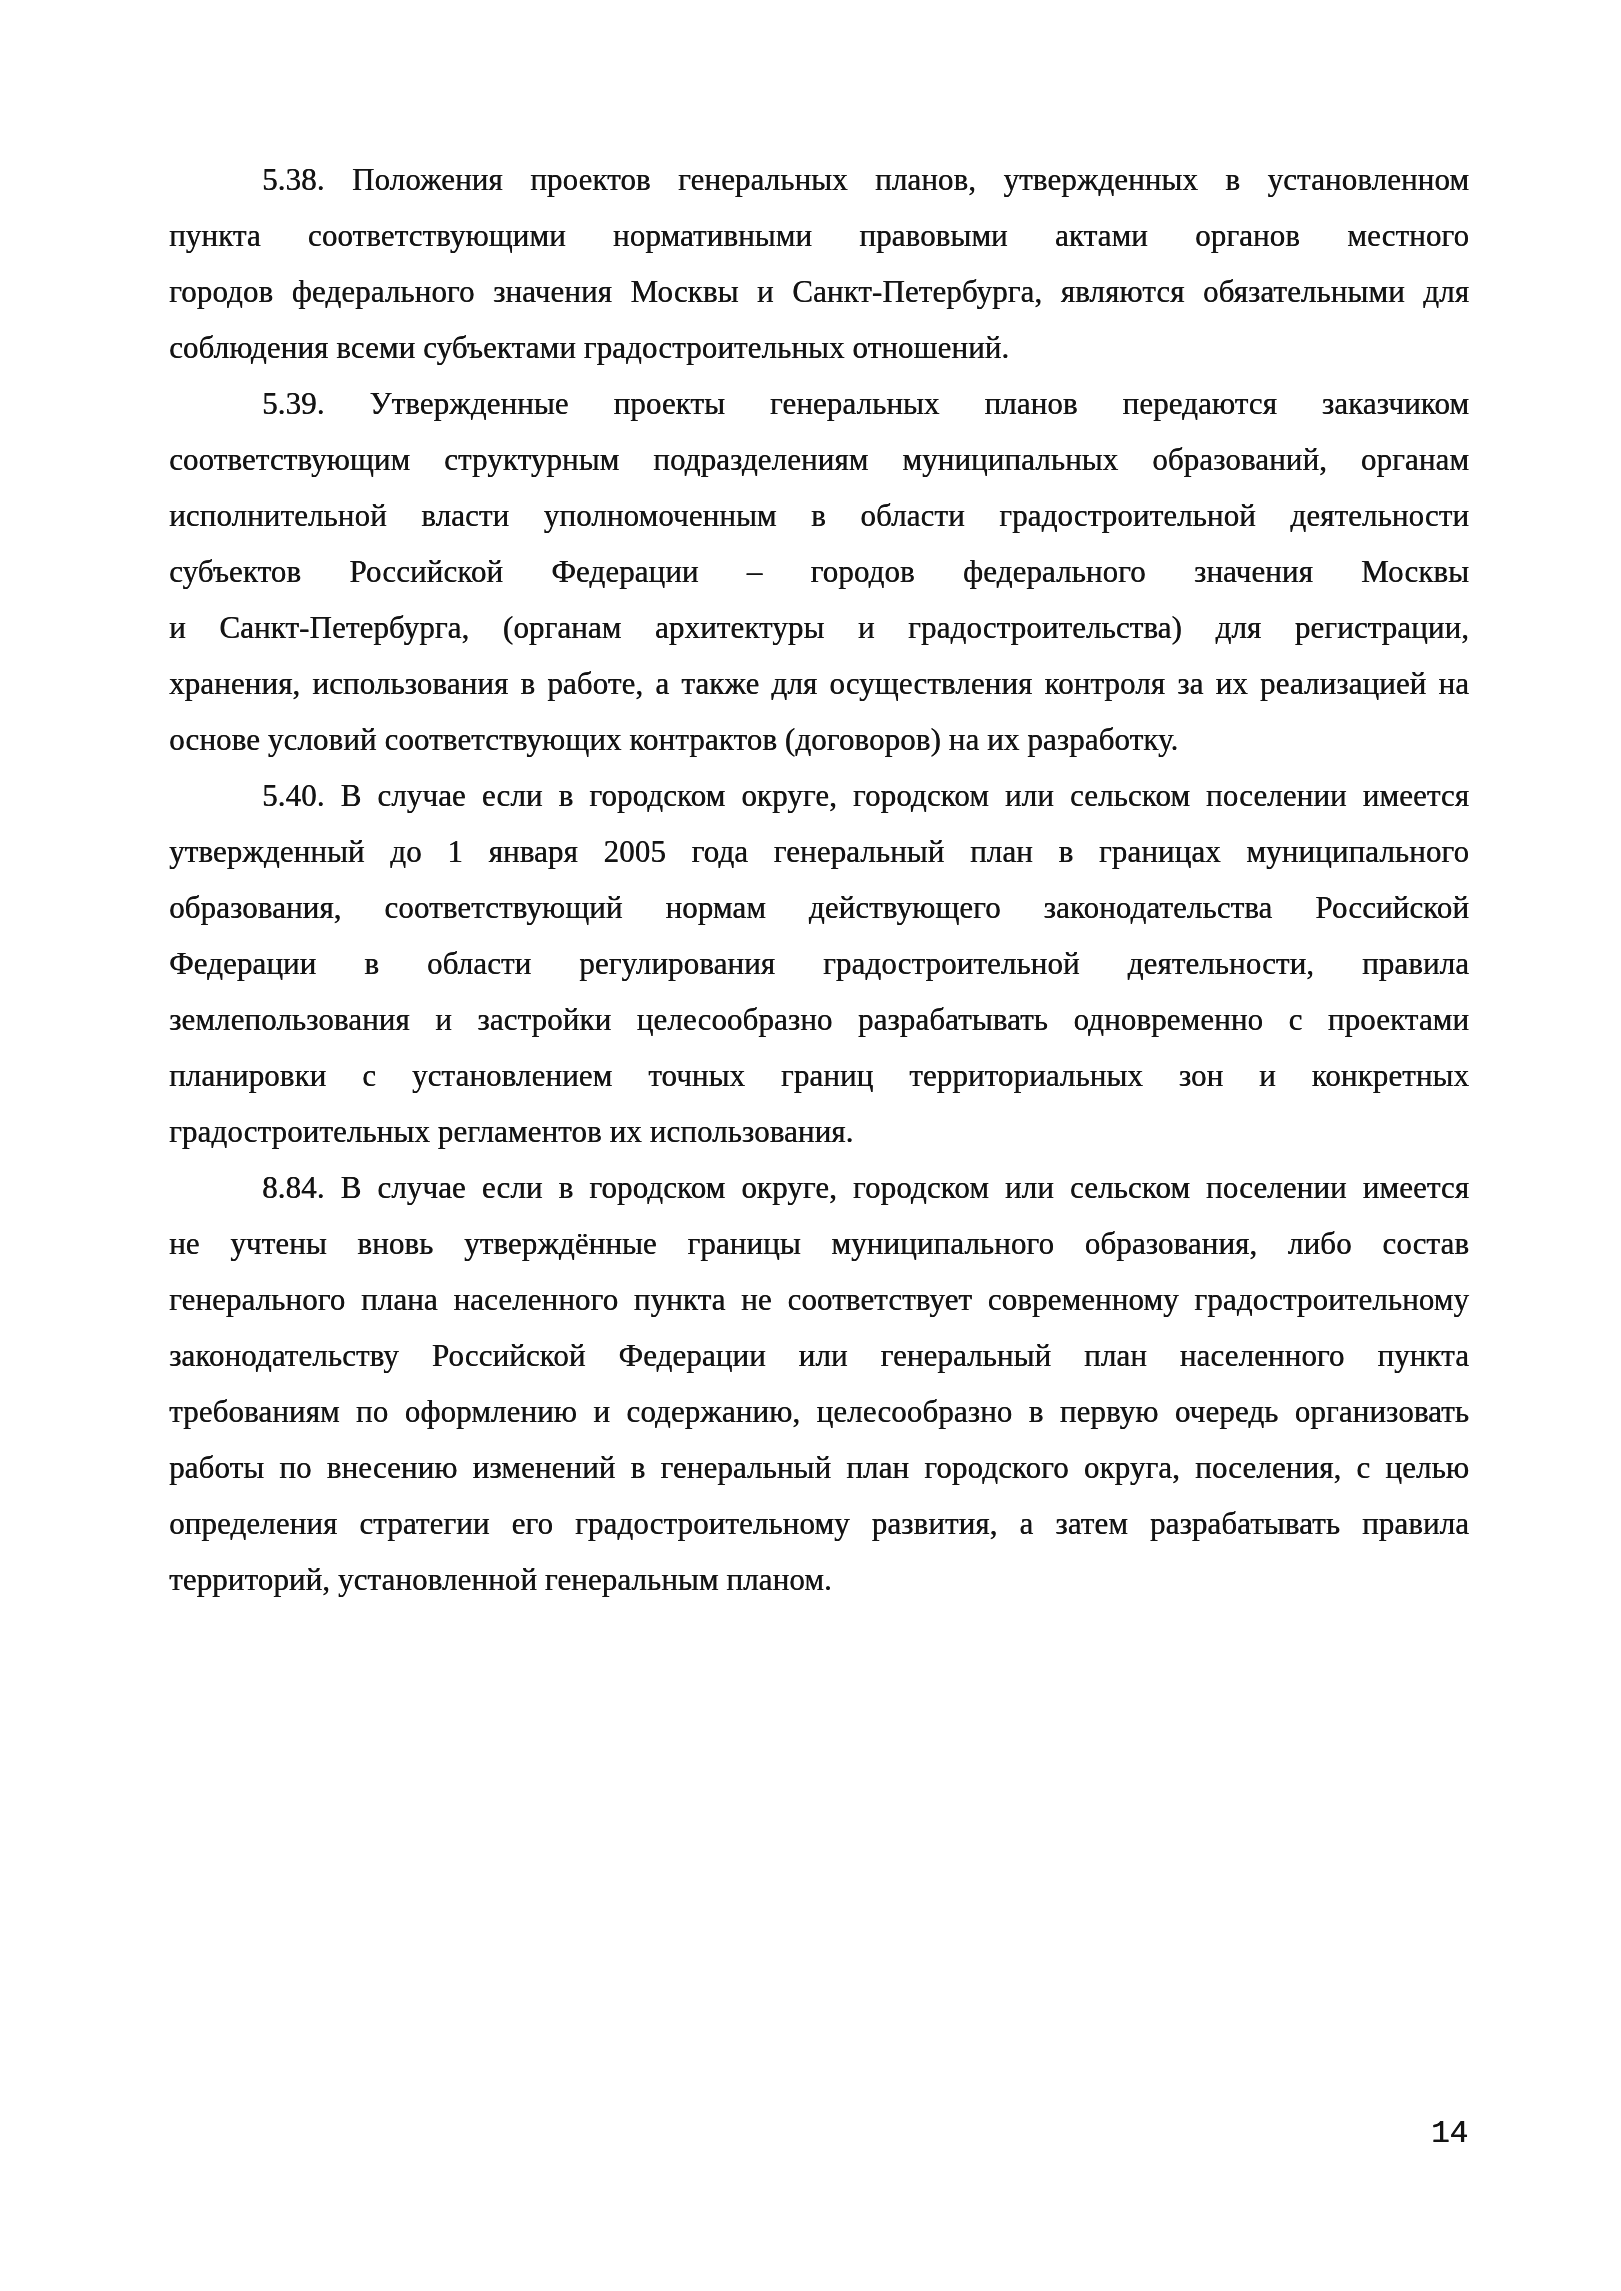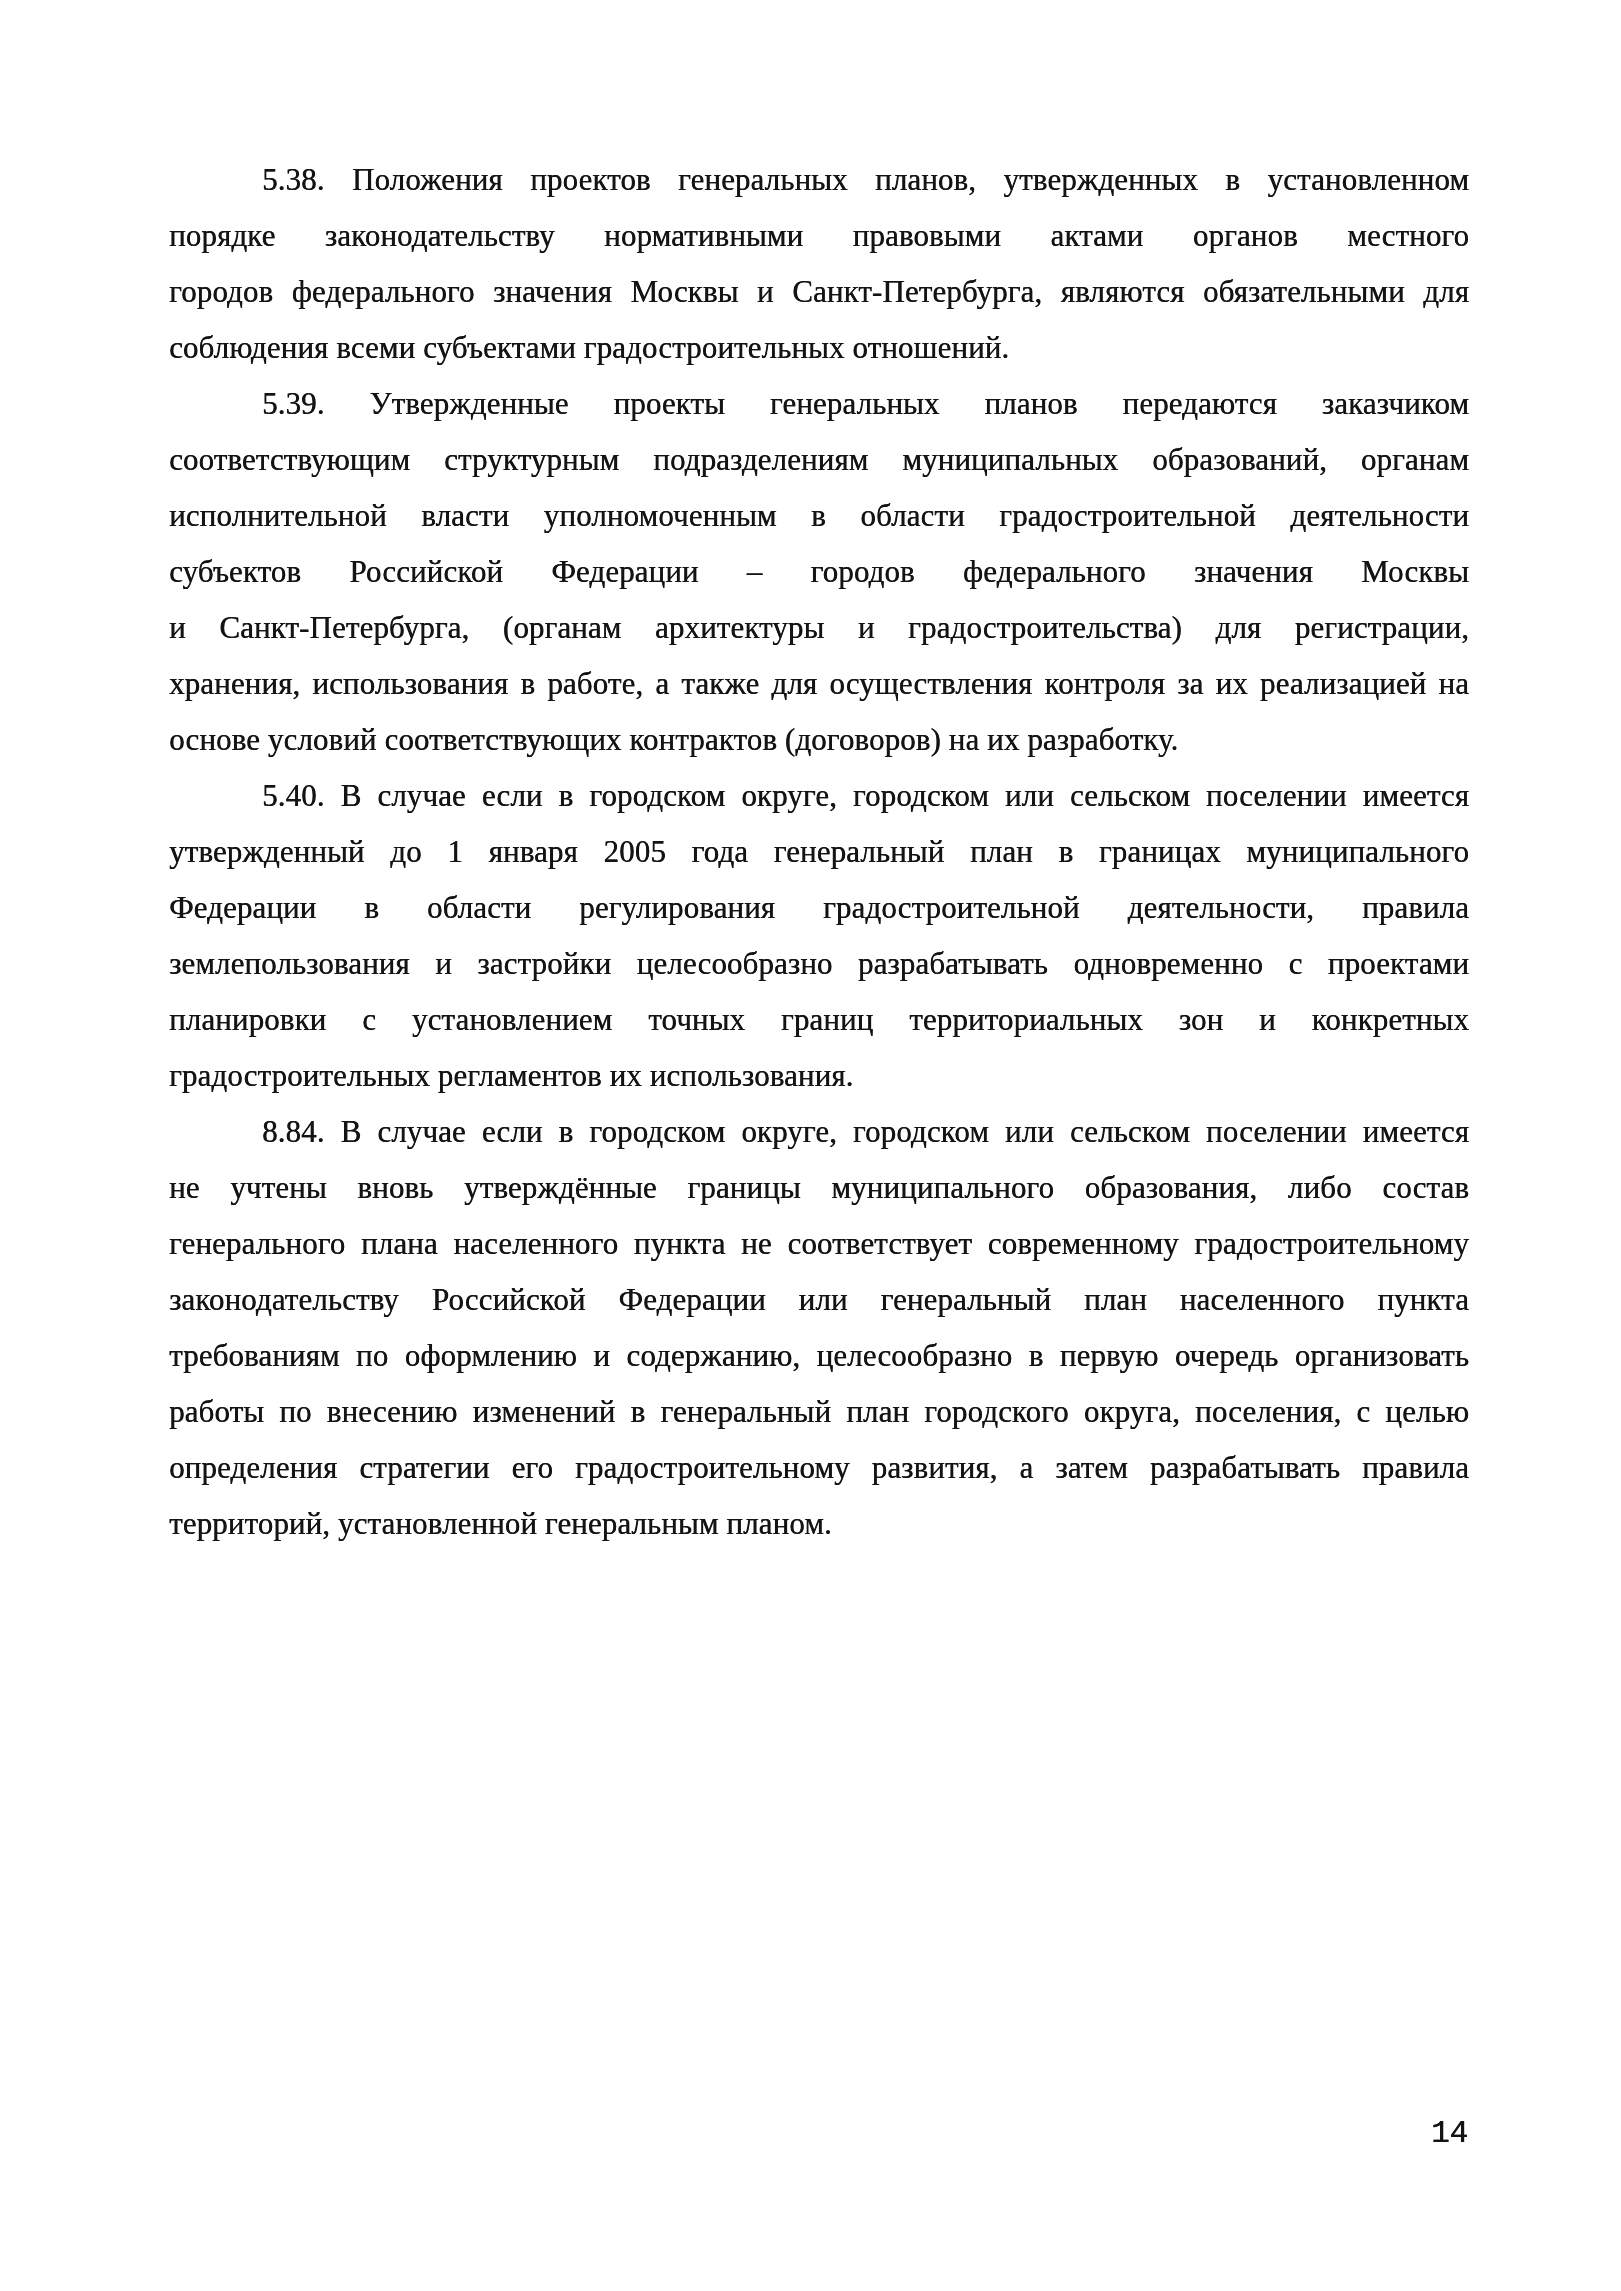--- a/index.html
+++ b/index.html
@@ -54,38 +54,39 @@
   }
 </style>
 </head>
 <body>
 
 <div class="page">
   <div class="text-block">
 
     <section class="para">
       <div class="line indent">5.38. Положения проектов генеральных планов, утвержденных в установленном</div>
-      <div class="line">порядке законодательству нормативными правовыми актами органов местного</div>
+      <div class="line">пункта соответствующими нормативными правовыми актами органов местного</div>
       <div class="line">городов федерального значения Москвы и Санкт-Петербурга, являются обязательными для</div>
       <div class="line end">соблюдения всеми субъектами градостроительных отношений.</div>
     </section>
 
     <section class="para">
       <div class="line indent">5.39. Утвержденные проекты генеральных планов передаются заказчиком</div>
       <div class="line">соответствующим структурным подразделениям муниципальных образований, органам</div>
       <div class="line">исполнительной власти уполномоченным в области градостроительной деятельности</div>
       <div class="line">субъектов Российской Федерации – городов федерального значения Москвы</div>
       <div class="line">и Санкт-Петербурга, (органам архитектуры и градостроительства) для регистрации,</div>
       <div class="line">хранения, использования в работе, а также для осуществления контроля за их реализацией на</div>
       <div class="line end">основе условий соответствующих контрактов (договоров) на их разработку.</div>
     </section>
 
     <section class="para">
       <div class="line indent">5.40. В случае если в городском округе, городском или сельском поселении имеется</div>
       <div class="line">утвержденный до 1 января 2005 года генеральный план в границах муниципального</div>
+      <div class="line">образования, соответствующий нормам действующего законодательства Российской</div>
       <div class="line">Федерации в области регулирования градостроительной деятельности, правила</div>
       <div class="line">землепользования и застройки целесообразно разрабатывать одновременно с проектами</div>
       <div class="line">планировки с установлением точных границ территориальных зон и конкретных</div>
       <div class="line end">градостроительных регламентов их использования.</div>
     </section>
 
     <section class="para">
       <div class="line indent">8.84. В случае если в городском округе, городском или сельском поселении имеется</div>
       <div class="line">не учтены вновь утверждённые границы муниципального образования, либо состав</div>
       <div class="line">генерального плана населенного пункта не соответствует современному градостроительному</div>

